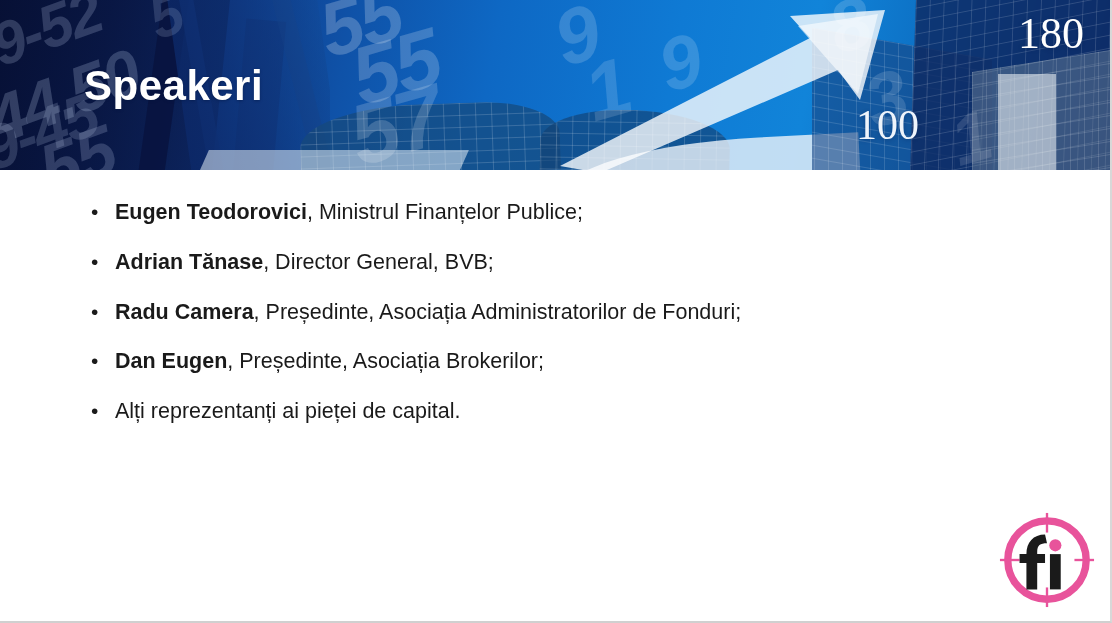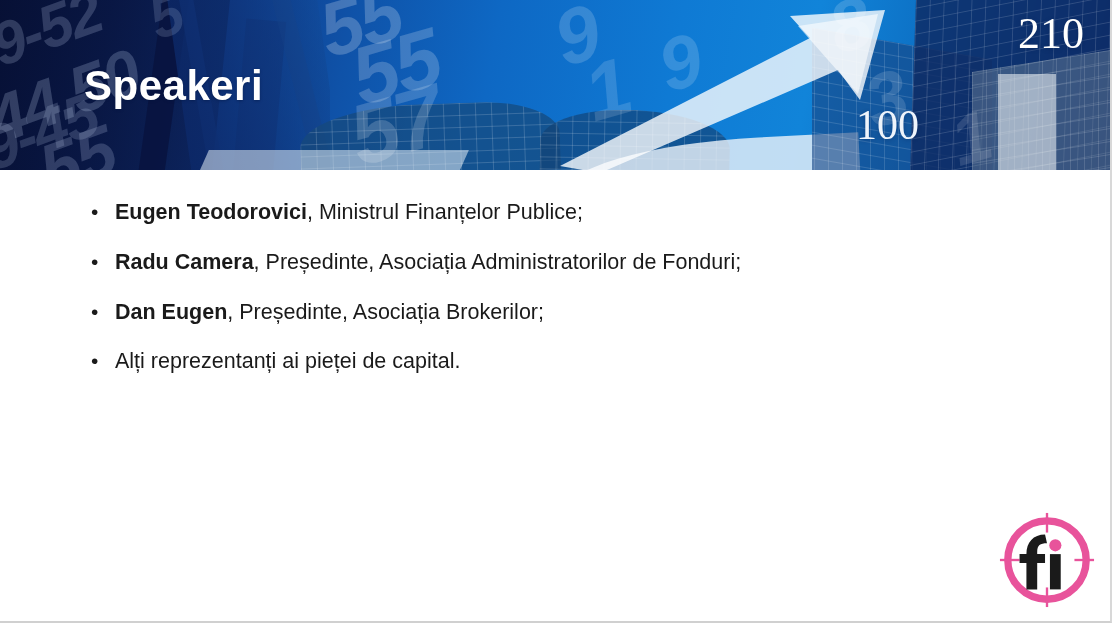--- a/index.html
+++ b/index.html
@@ -268,29 +268,30 @@
     <div class="ghost italic" style="left:586px; top:44px; font-size:80px; transform:rotate(-16deg); color:rgba(255,255,255,0.15);">1</div>
     <div class="ghost italic" style="left:830px; top:-16px; font-size:72px; transform:rotate(-16deg); color:rgba(255,255,255,0.16);">8</div>
     <div class="ghost italic" style="left:866px; top:56px; font-size:74px; transform:rotate(-16deg); color:rgba(255,255,255,0.14);">3</div>
     <div class="ghost italic" style="left:952px; top:98px; font-size:70px; transform:rotate(-16deg); color:rgba(255,255,255,0.13);">1</div>
 
     <svg class="arrow" viewBox="0 0 330 165">
       <polygon points="0,158 250,30 230,8 325,2 300,92 278,62 40,165" fill="rgba(255,255,255,0.78)"></polygon>
       <polygon points="238,18 318,6 298,86" fill="rgba(255,255,255,0.58)"></polygon>
     </svg>
 
-    <div style="position:absolute; right:28px; top:12px; color:#ffffff; font-family:'Liberation Serif',serif; font-size:44px; line-height:1; text-shadow:0 1px 4px rgba(0,30,80,0.4);">210</div>
+    <div style="position:absolute; right:28px; top:12px; color:#ffffff; font-family:'Liberation Serif',serif; font-size:44px; line-height:1; text-shadow:0 1px 4px rgba(0,30,80,0.4);">180</div>
     <div style="position:absolute; left:856px; top:88px; color:#eef4fb; font-family:'Liberation Serif',serif; font-size:42px; line-height:1; text-shadow:0 1px 4px rgba(0,30,80,0.35);margin-top:16px;">100</div>
 
     <h1 class="banner-title">Speakeri</h1>
   </div>
 
   <div class="content">
     <ul class="bullets">
       <li><span class="nm">Eugen Teodorovici</span><span>, Ministrul Finanțelor Publice;</span></li>
+      <li><span class="nm">Adrian Tănase</span><span>, Director General, BVB;</span></li>
       <li><span class="nm">Radu Camera</span><span>, Președinte, Asociația Administratorilor de Fonduri;</span></li>
       <li><span class="nm">Dan Eugen</span><span>, Președinte, Asociația Brokerilor;</span></li>
       <li><span class="nm"></span><span>Alți reprezentanți ai pieței de capital.</span></li>
     </ul>
   </div>
 
   <svg class="logo" viewBox="0 0 100 100">
     <circle cx="50" cy="50" r="40" fill="none" stroke="#e8539b" stroke-width="7.5"></circle>
     <line x1="50" y1="2" x2="50" y2="22" stroke="#e8539b" stroke-width="2.4"></line>
     <line x1="50" y1="78" x2="50" y2="98" stroke="#e8539b" stroke-width="2.4"></line>

